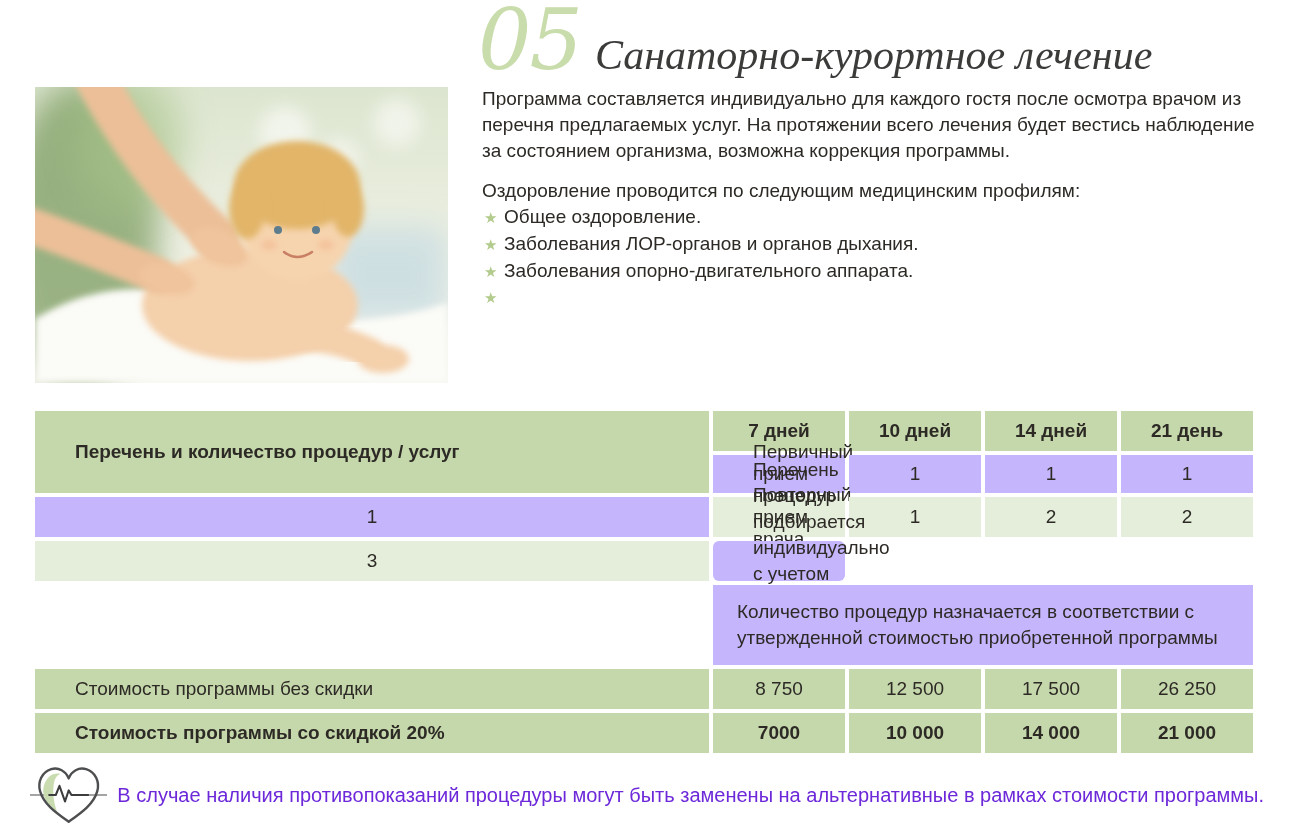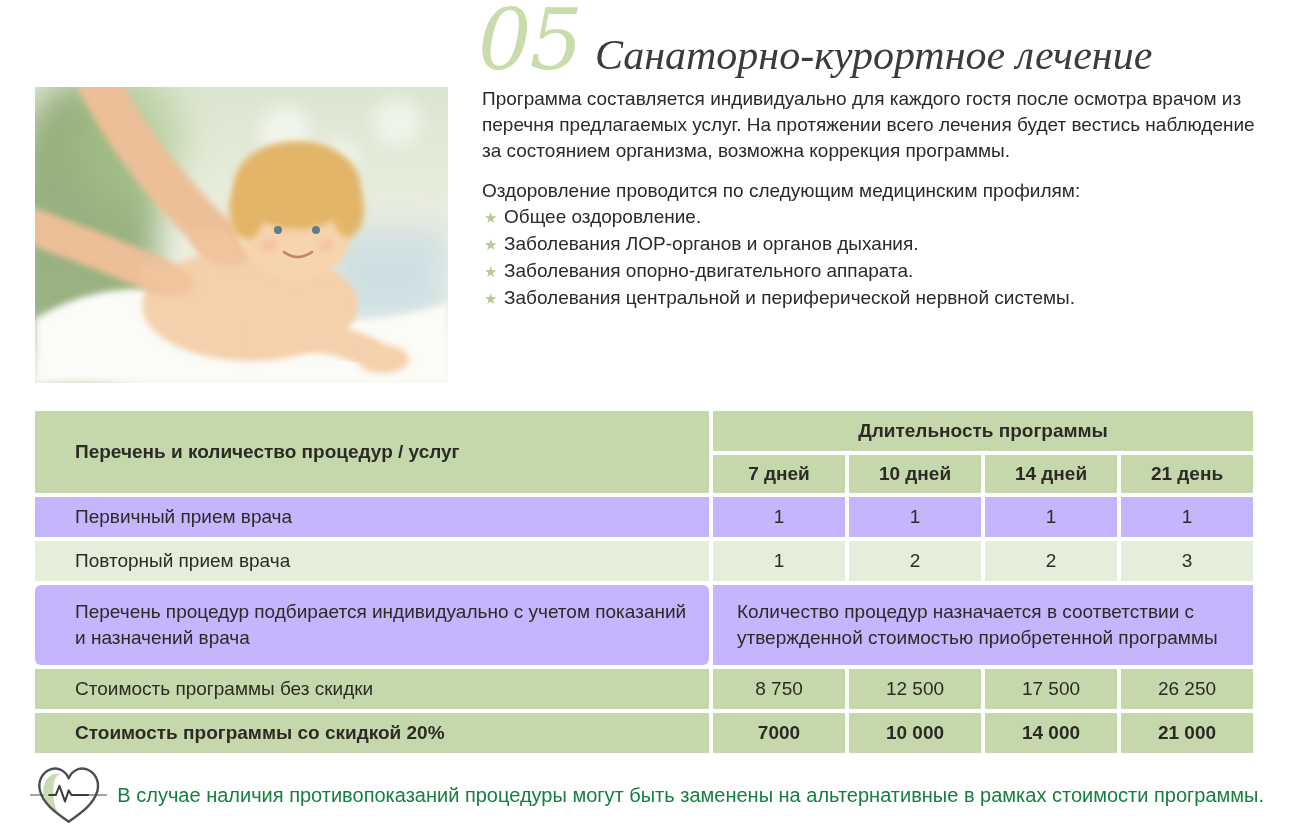--- a/index.html
+++ b/index.html
@@ -113,21 +113,21 @@
     position: absolute;
     left: 30px; top: 762px;
     right: 28px;
     display: flex;
     align-items: center;
     gap: 10px;
   }
   .note-text {
     font-size: 20px;
     white-space: nowrap;
-    color: #15803d;
+    color: #6d28d9;
   }
 </style>
 </head>
 <body>
 
 <div class="page">
 
   <div class="title-row">
     <div class="section-num">05</div>
     <h1 class="page-title">Санаторно-курортное лечение</h1>
@@ -189,28 +189,26 @@
       <li>
           <span class="star">★</span>
           <span>Заболевания ЛОР-органов и органов дыхания.</span>
         </li>
       <li>
           <span class="star">★</span>
           <span>Заболевания опорно-двигательного аппарата.</span>
         </li>
       <li>
           <span class="star">★</span>
-          <span>Заболевания центральной и периферической нервной системы.</span>
         </li>
     </ul>
   </div>
 
   <div class="table">
     <div class="cell label bold bg-green cell-corner">Перечень и количество процедур / услуг</div>
-    <div class="cell bold bg-green cell-group">Длительность программы</div>
     <div class="cell bold bg-green">7 дней</div>
     <div class="cell bold bg-green">10 дней</div>
     <div class="cell bold bg-green">14 дней</div>
     <div class="cell bold bg-green">21 день</div>
 
     <div class="cell label bg-pale">Первичный прием врача</div>
     <div class="cell bg-pale">1</div>
     <div class="cell bg-pale">1</div>
     <div class="cell bg-pale">1</div>
     <div class="cell bg-pale">1</div>

